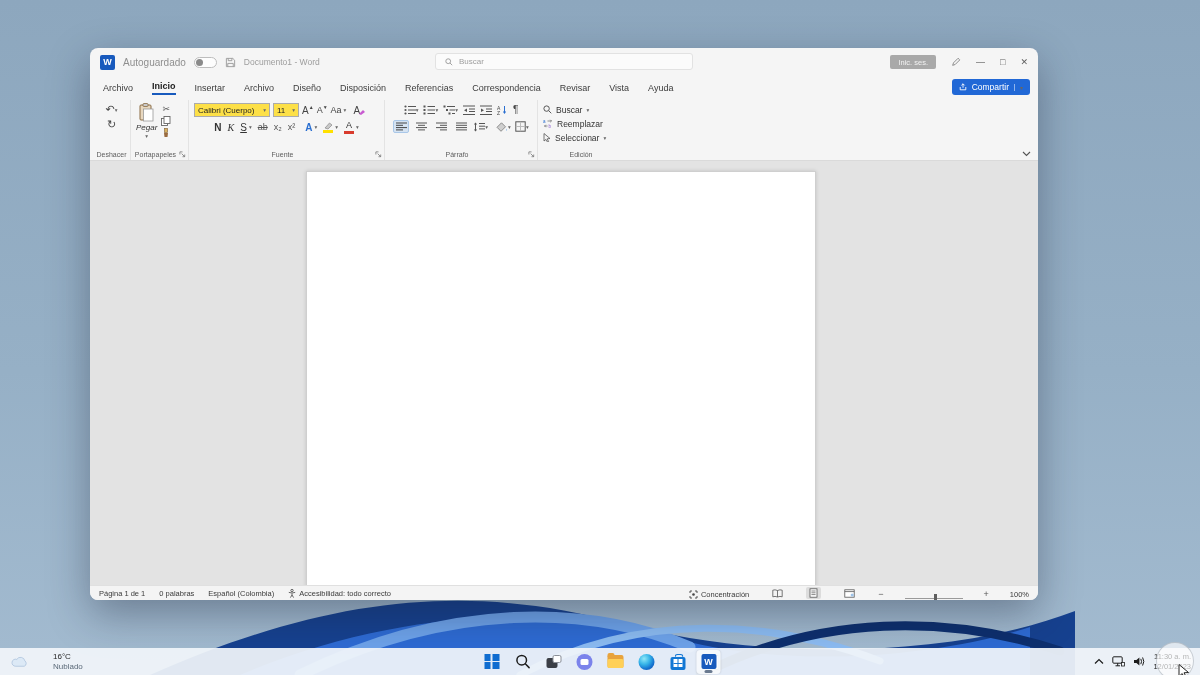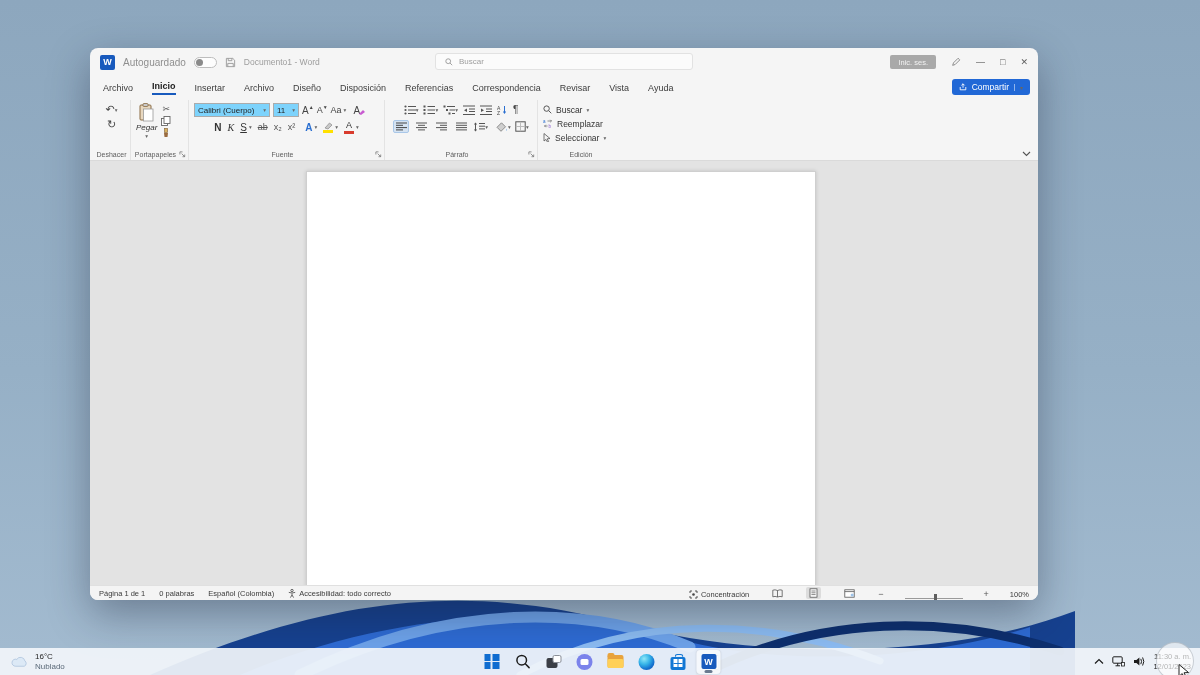--- a/index.html
+++ b/index.html
@@ -40,21 +40,21 @@
   
   .ribbon { height:64px; border-bottom:1px solid #dadada; display:flex; padding:3px 3px 0 3px; position:relative; flex:0 0 auto; background:#f5f5f5; }
   .rgroup { position:relative; border-right:1px solid #e3e3e3; padding:2px 5px 14px 5px; display:flex; align-items:flex-start; }
   .glabel { position:absolute; bottom:2px; left:0; right:8px; text-align:center; font-size:7px; color:#5d5d5d; white-space:nowrap; }
   .launcher { position:absolute; bottom:2px; right:2px; }
   .col { display:flex; flex-direction:column; align-items:center; }
   .row { display:flex; align-items:center; }
   .rbtn { display:flex; align-items:center; justify-content:center; color:#444; }
   .dd { font-size:5.5px; color:#666; }
   .glyph { font-size:11px; color:#444; line-height:1; }
-  .combo { border:1px solid #ababab; background:#7dd3fc; height:14px; display:flex; align-items:center;
+  .combo { border:1px solid #ababab; background:#fde047; height:14px; display:flex; align-items:center;
            font-size:8px; padding:0 3px; gap:3px; color:#222; justify-content:space-between; }
   .fx-a { color:#2a6fd1; font-weight:bold; font-size:10px; }
   .colorbar { display:block; width:10px; height:3px; margin-top:0.5px; }
   .stylebox { width:62px; height:34px; background:#fff; border:1px solid #d8d8d8; border-radius:2px;
               display:flex; align-items:center; justify-content:center; white-space:nowrap; }
   .scol { display:flex; flex-direction:column; gap:1px; margin-left:3px; }
   .scol .sb { width:11px; height:10.5px; border:1px solid #d2d2d2; background:#fafafa; display:flex; align-items:center;
               justify-content:center; font-size:5px; color:#555; flex-direction:column; line-height:1; }
   .edrow { display:flex; align-items:center; gap:4px; font-size:8.5px; color:#333; height:13px; }
   .collapse { position:absolute; right:7px; bottom:3px; }
@@ -71,21 +71,21 @@
   .st-right { margin-left:auto; display:flex; align-items:flex-end; gap:21px; }
   .viewbtn { width:15px; height:12px; display:flex; align-items:center; justify-content:center; border-radius:2px; }
   .viewbtn.active { background:#dcdcdc; }
   .ztrack { width:58px; height:1px; background:#9a9a9a; position:relative; }
   .zthumb { position:absolute; left:50%; top:-4px; width:3px; height:9px; background:#5f5f5f; }
   .zsign { font-size:9px; color:#555; }
 
   
   .taskbar { position:absolute; left:0; bottom:0; width:1200px; height:27px; background:rgba(241,245,250,.93);
              z-index:3; display:flex; align-items:center; }
-  .weather { position:absolute; left:10px; top:0; height:27px; display:flex; align-items:center; gap:6px; }
+  .weather { position:absolute; left:10px; top:0; height:27px; display:flex; align-items:center; gap:24px; }
   .wtxt { font-size:8px; line-height:1.25; color:#1f1f1f; }
   .wtxt .cond { color:#5b6a79; }
   .tb-center { position:absolute; left:50%; transform:translateX(-50%); height:27px; display:flex; align-items:center; gap:7px; }
   .tbtn { width:24px; height:24px; border-radius:4px; display:flex; align-items:center; justify-content:center; position:relative; }
   .tbtn.active { background:rgba(255,255,255,.65); box-shadow:0 0 2px rgba(0,0,0,.12); }
   .tbtn.active .ind { position:absolute; bottom:1px; left:50%; transform:translateX(-50%); width:8px; height:2.5px;
                       border-radius:2px; background:#6a7a90; }
   .winlogo { width:15px; height:15px; display:grid; grid-template-columns:1fr 1fr; grid-template-rows:1fr 1fr; gap:1.5px; }
   .winlogo span { background:#0f6cd0; }
   .folder { position:relative; width:16px; height:13px; }

